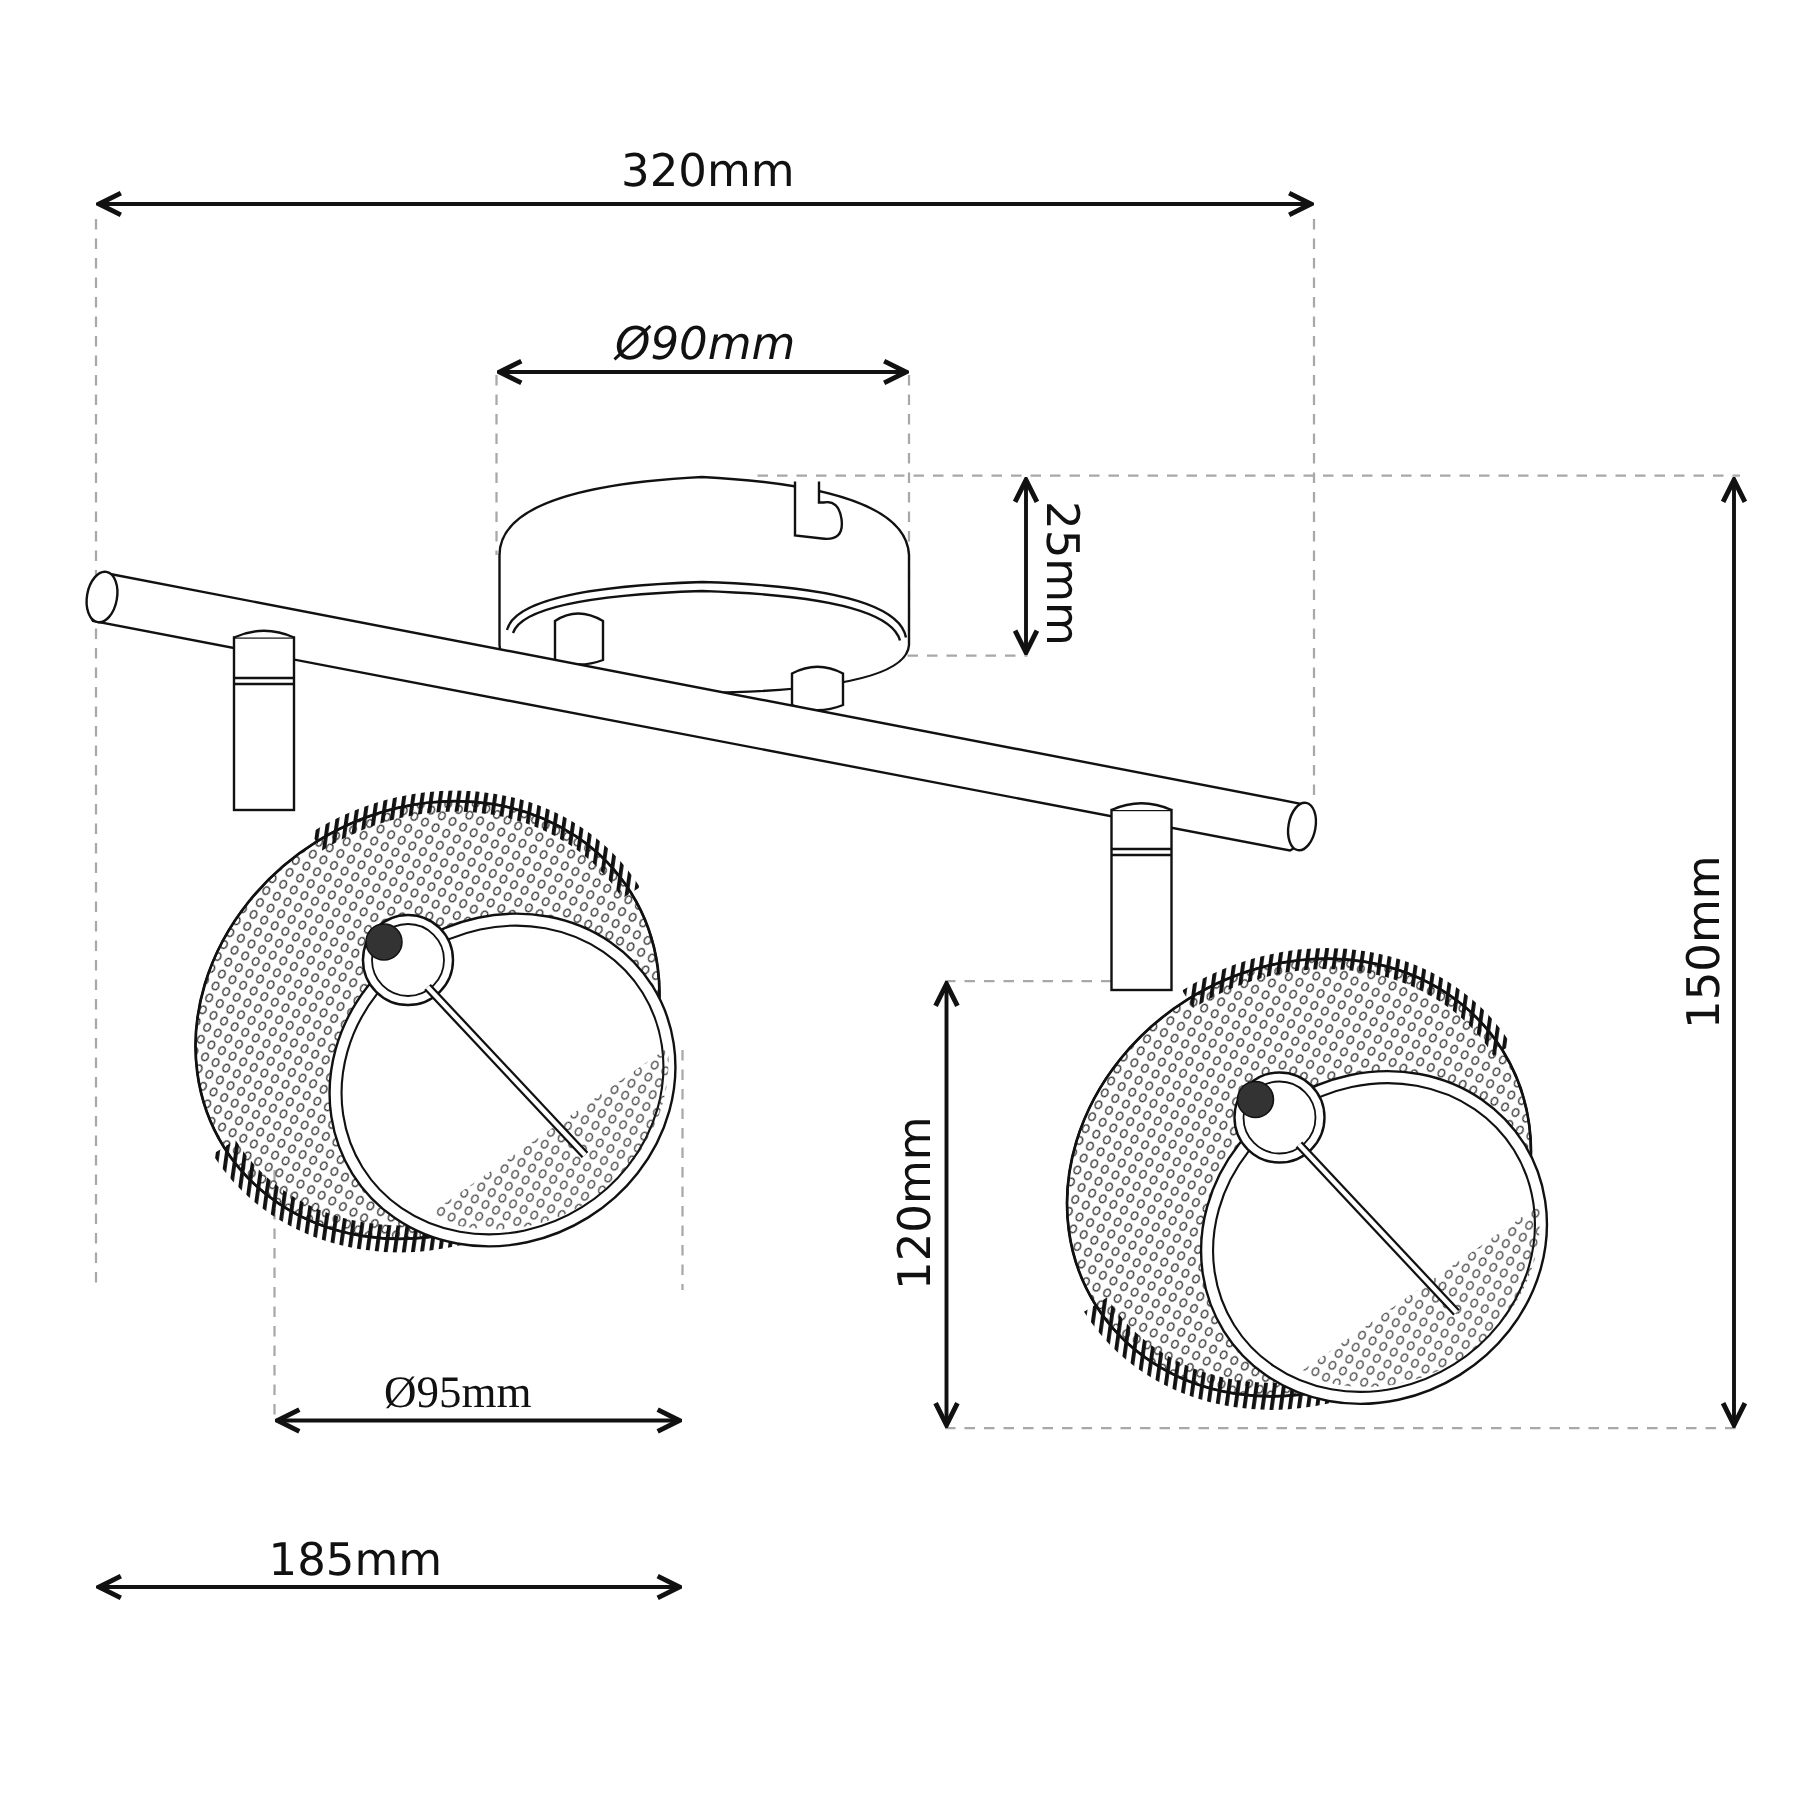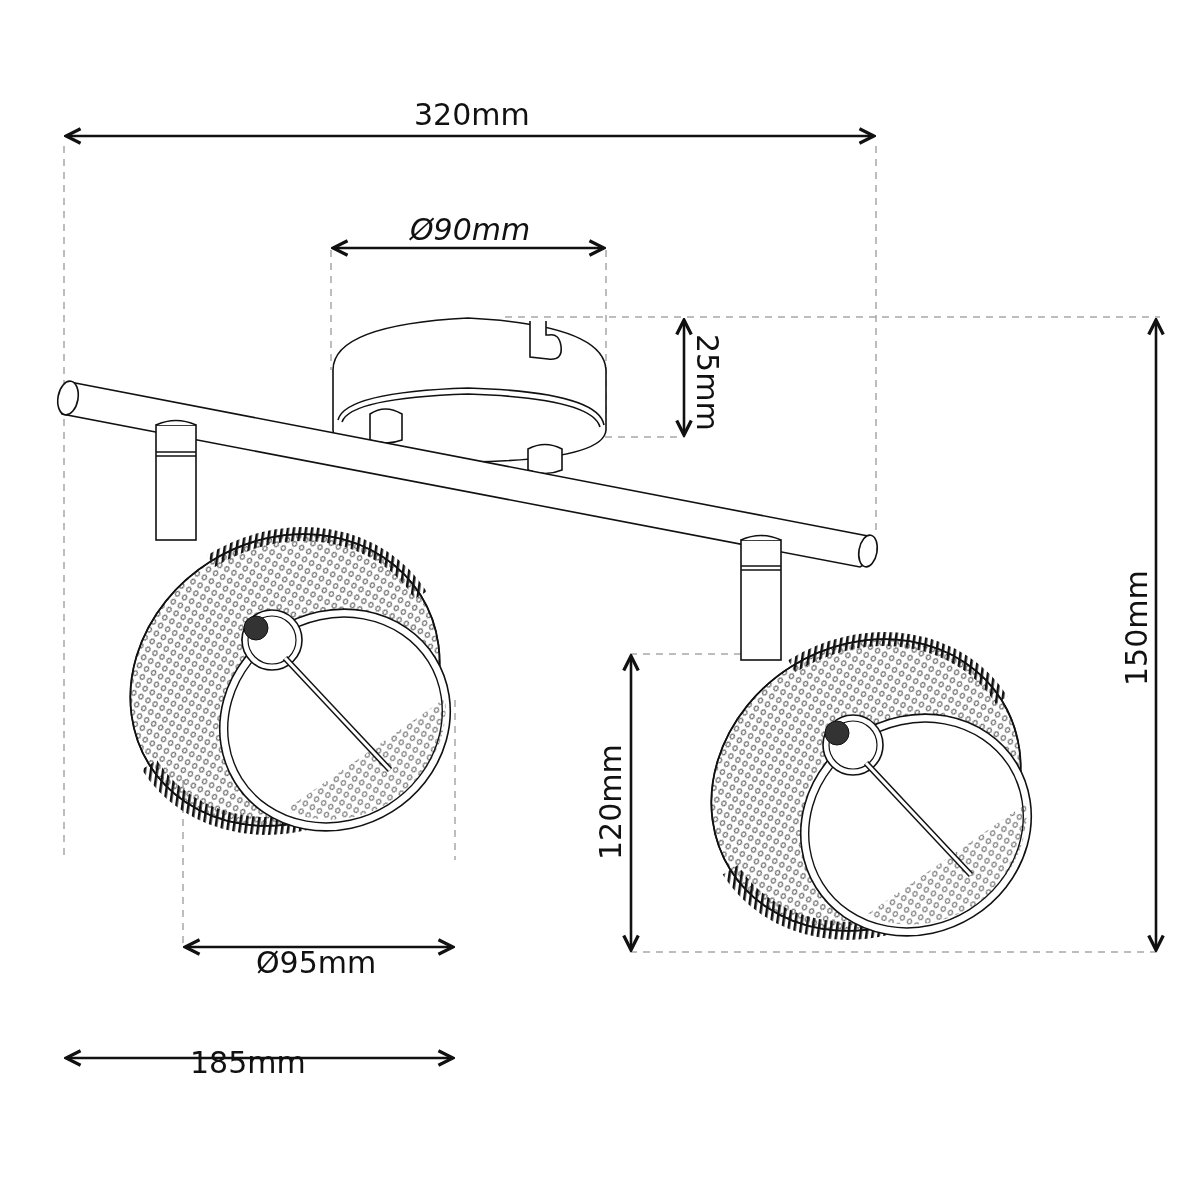--- a/index.html
+++ b/index.html
@@ -133,15 +133,15 @@
       <line x1="866" y1="763" x2="971" y2="875" stroke="#fff" stroke-width="3"></line>
     </g>
   </svg>
 
   
   <div class="dim-label" style="left:414px; top:100px;">320mm</div>
   <div class="dim-label" style="left:410px; top:215px;font-style:italic;">Ø90mm</div>
   <div class="dim-label" style="left:660px; top:362px; transform: rotate(90deg); transform-origin: left top; left:722px; top:334px;">25mm</div>
   <div class="dim-label" style="left:1122px; top:686px; transform: rotate(-90deg); transform-origin: left top;">150mm</div>
   <div class="dim-label" style="left:596px; top:860px; transform: rotate(-90deg); transform-origin: left top;">120mm</div>
-  <div class="dim-label" style="left:256px; top:948px;">Ø95mm</div>
-  <div class="dim-label" style="left:190px; top:1026px;margin-top:22px;">185mm</div>
+  <div class="dim-label" style="left:256px; top:914px;font-family:Liberation Serif, serif;">Ø95mm</div>
+  <div class="dim-label" style="left:179px; top:1026px;">185mm</div>
 </div>
 
 </body></html>

